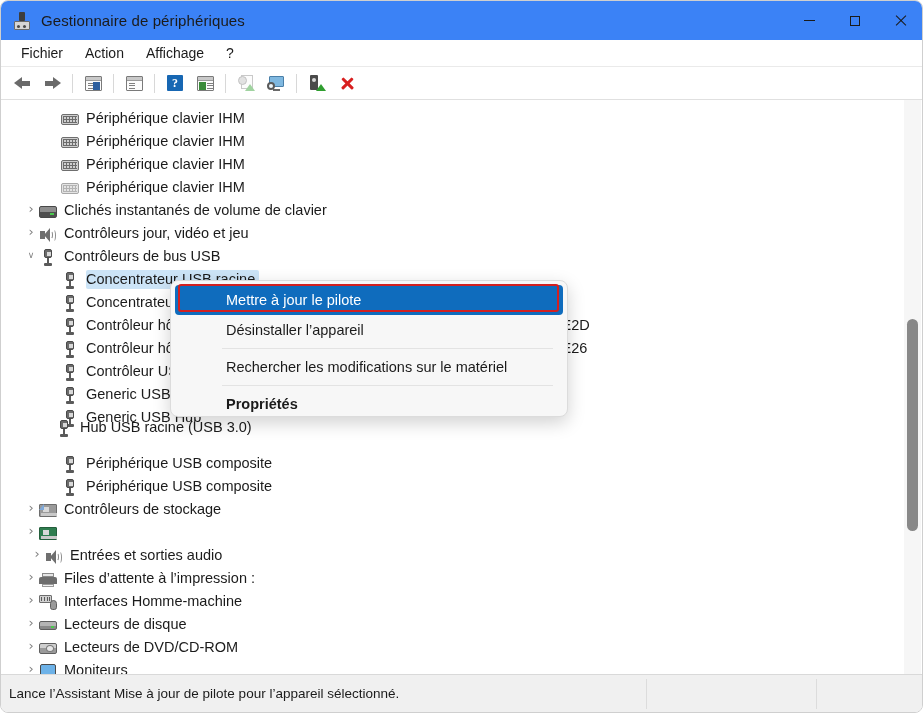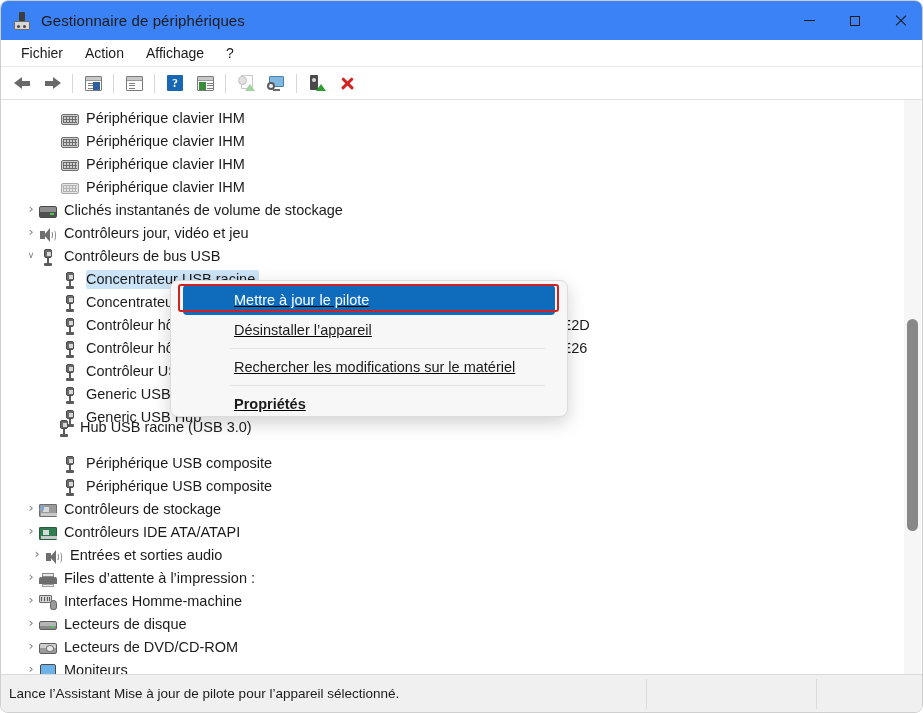--- a/index.html
+++ b/index.html
@@ -365,23 +365,22 @@
 
   
   #ctxmenu {
     position: absolute;
     left: 169px; top: 279px;
     width: 398px; height: 137px;
     background: #f7f7f7;
     border: 1px solid #dcdcdc;
     border-radius: 8px;
     box-shadow: 0 6px 18px rgba(0,0,0,0.18);
-    padding: 4px 8px;
+    padding: 4px 0;
     z-index: 50;
-    text-decoration: underline;
   }
   .ctx-item {
     height: 30px; display: flex; align-items: center;
     padding-left: 51px; font-size: 14.5px; color: #1b1b1b;
     margin: 0 4px; border-radius: 4px; cursor: default;
     white-space: nowrap;
   }
   .ctx-item.highlight {
     background: #0f6cbd; color: #ffffff;
     margin: 0 4px;
@@ -567,21 +566,21 @@
         <div class="t-ico">
           <div class="ic-keyboard dim"></div>
         </div>
         <div class="label-wrap" style="color: rgb(27, 27, 27);">Périphérique clavier IHM</div>
       </div>
       <div class="row" style="top: 97px; padding-left: 22px;">
         <div class="twisty closed"></div>
         <div class="t-ico">
           <div class="ic-storage"></div>
         </div>
-        <div class="label-wrap">Clichés instantanés de volume de stockage</div>
+        <div class="label-wrap">Clichés instantanés de volume de clavier</div>
       </div>
       <div class="row" style="top: 120px; padding-left: 22px;">
         <div class="twisty closed"></div>
         <div class="t-ico">
           <div class="ic-speaker">
             <div class="bdy"></div>
             <div class="cone"></div>
             <div class="w1"></div>
             <div class="w2"></div>
           </div>
@@ -719,21 +718,20 @@
         </div>
         <div class="label-wrap">Contrôleurs de stockage</div>
       </div>
       <div class="row" style="top: 419px; padding-left: 22px;">
         <div class="twisty closed"></div>
         <div class="t-ico">
           <div class="ic-card">
             <div class="chip"></div>
           </div>
         </div>
-        <div class="label-wrap">Contrôleurs IDE ATA/ATAPI</div>
       </div>
       <div class="row" style="top: 442px; padding-left: 28px;">
         <div class="twisty closed"></div>
         <div class="t-ico">
           <div class="ic-speaker">
             <div class="bdy"></div>
             <div class="cone"></div>
             <div class="w1"></div>
             <div class="w2"></div>
           </div>

